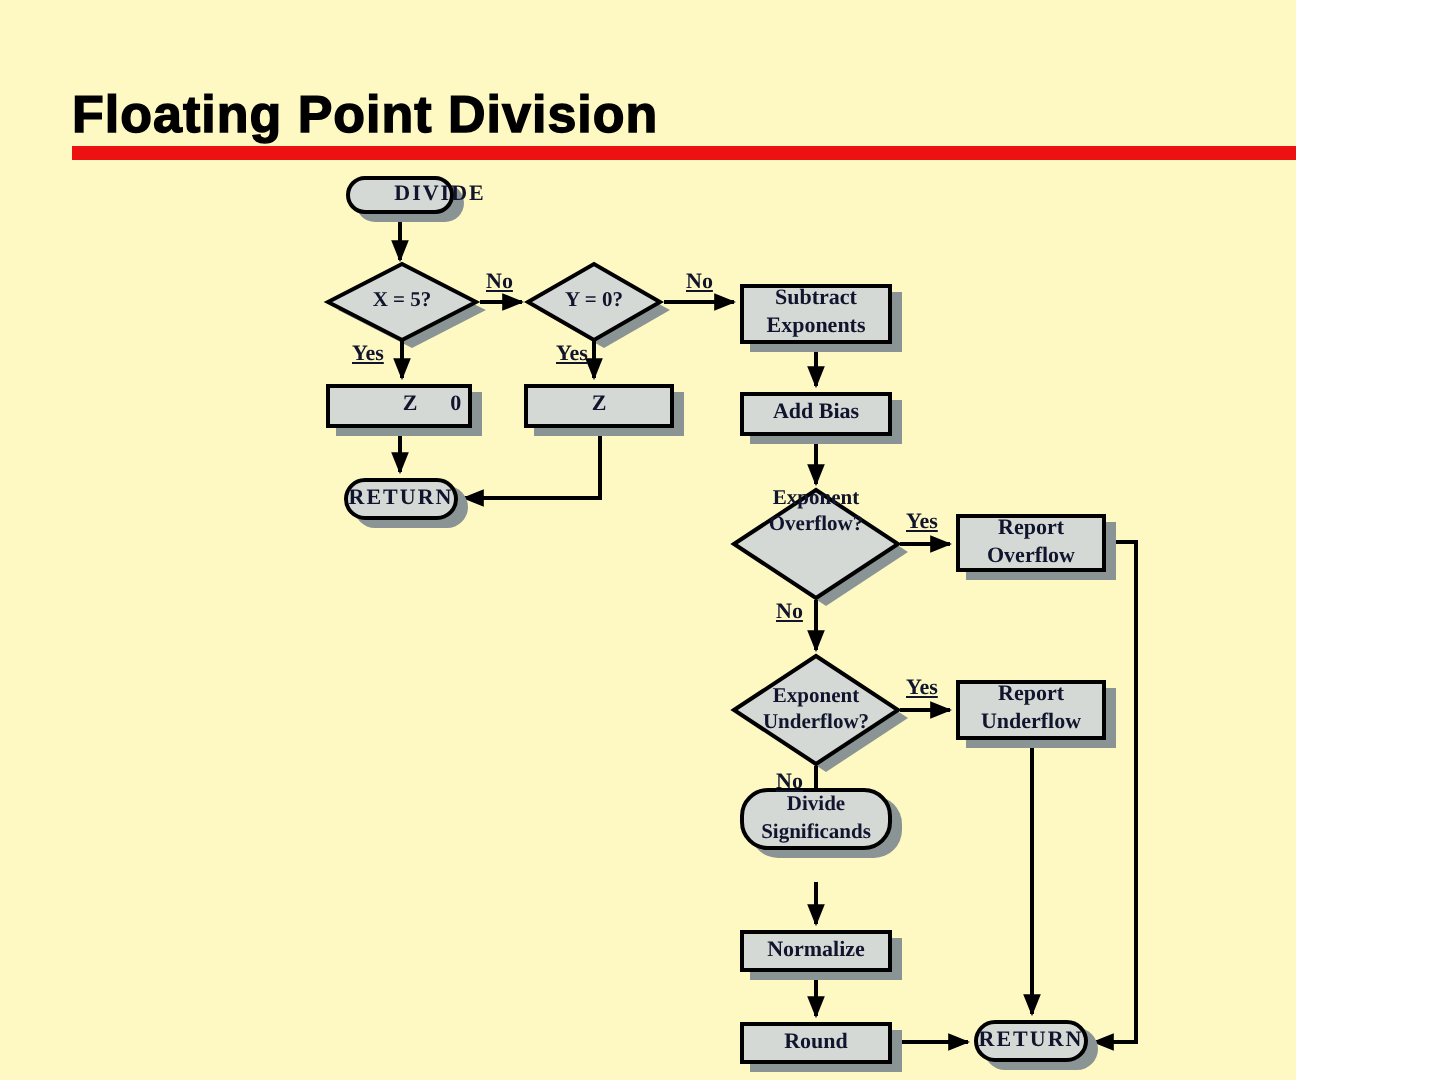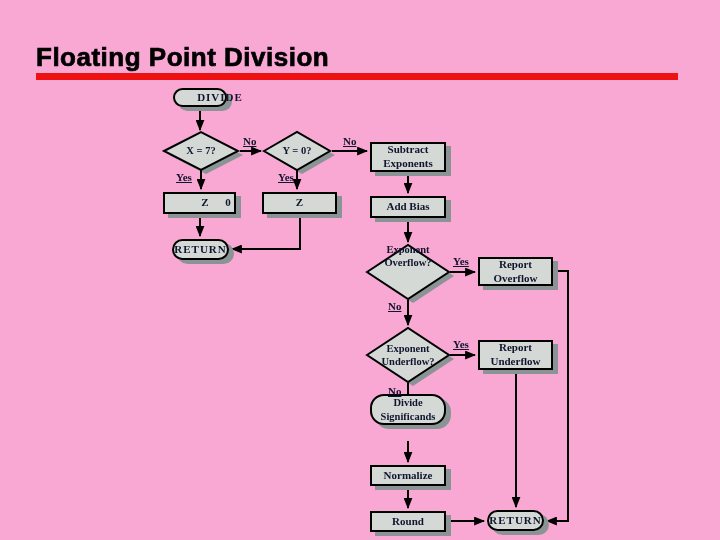--- a/index.html
+++ b/index.html
@@ -1,16 +1,16 @@
 <!DOCTYPE html>
 <html><head>
 <meta charset="utf-8">
 <style>
   html,body{margin:0;padding:0;background:#ffffff;}
-  .slide{position:relative;width:720px;height:540px;background:#f9a8d4;overflow:hidden;
+  .slide{position:relative;width:648px;height:540px;background:#fef9c3;overflow:hidden;
          font-family:"Liberation Serif", serif;}
   .title{position:absolute;left:36px;top:42px;width:640px;
          font-family:"Liberation Sans", sans-serif;font-weight:bold;font-size:26px;
          letter-spacing:0.5px;color:#000000;-webkit-text-stroke:0.7px #000;}
   .title-rule{position:absolute;left:36px;top:73px;width:642px;height:7px;background:#ee1111;}
   .fc-svg{position:absolute;left:0;top:0;z-index:1;}
   .node{position:absolute;z-index:2;background:#d4d9d6;border:2px solid #000000;
         box-shadow:5px 4px 0 #8b9494;display:flex;align-items:center;justify-content:center;
         text-align:center;font-weight:bold;font-size:11px;line-height:1.25;color:#10142c;
         box-sizing:border-box;}
@@ -112,21 +112,21 @@
   </div>
 
   <div class="node" style="left:370px;top:511px;width:76px;height:21px;">
     <span>Round</span>
   </div>
 
   <div class="node stadium" style="left:487px;top:510px;width:57px;height:21px;">
     <span>RETURN</span>
   </div>
 
-  <div class="dlabel" style="left:166px;top:141px;width:70px;height:20px;">X = 7?</div>
+  <div class="dlabel" style="left:166px;top:141px;width:70px;height:20px;">X = 5?</div>
   <div class="dlabel" style="left:262px;top:141px;width:70px;height:20px;">Y = 0?</div>
   <div class="dlabel" style="left:370px;top:242px;width:76px;height:28px;">Exponent Overflow?</div>
   <div class="dlabel" style="left:370px;top:341px;width:76px;height:28px;">Exponent Underflow?</div>
 
   <div class="elabel" style="left:243px;top:135px;">No</div>
   <div class="elabel" style="left:343px;top:135px;">No</div>
   <div class="elabel" style="left:176px;top:171px;">Yes</div>
   <div class="elabel" style="left:278px;top:171px;">Yes</div>
   <div class="elabel" style="left:453px;top:255px;">Yes</div>
   <div class="elabel" style="left:388px;top:300px;">No</div>

